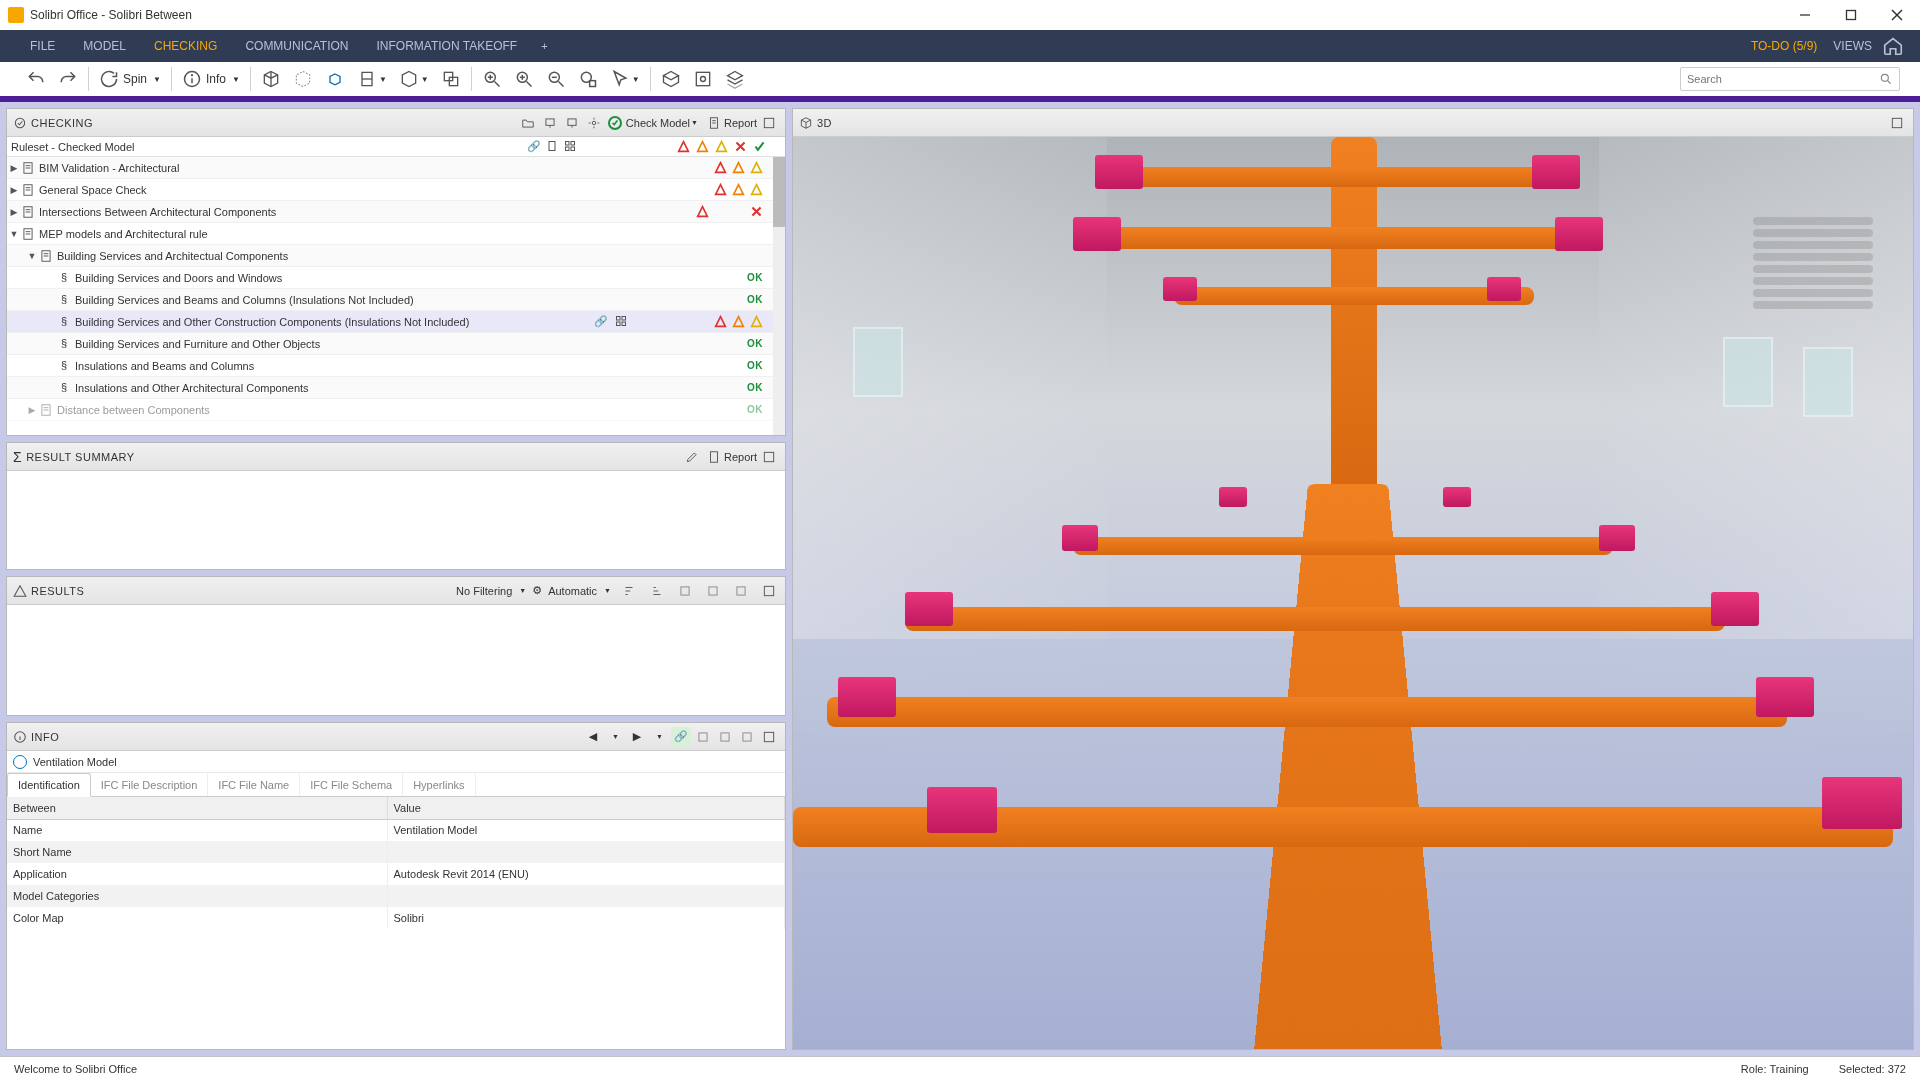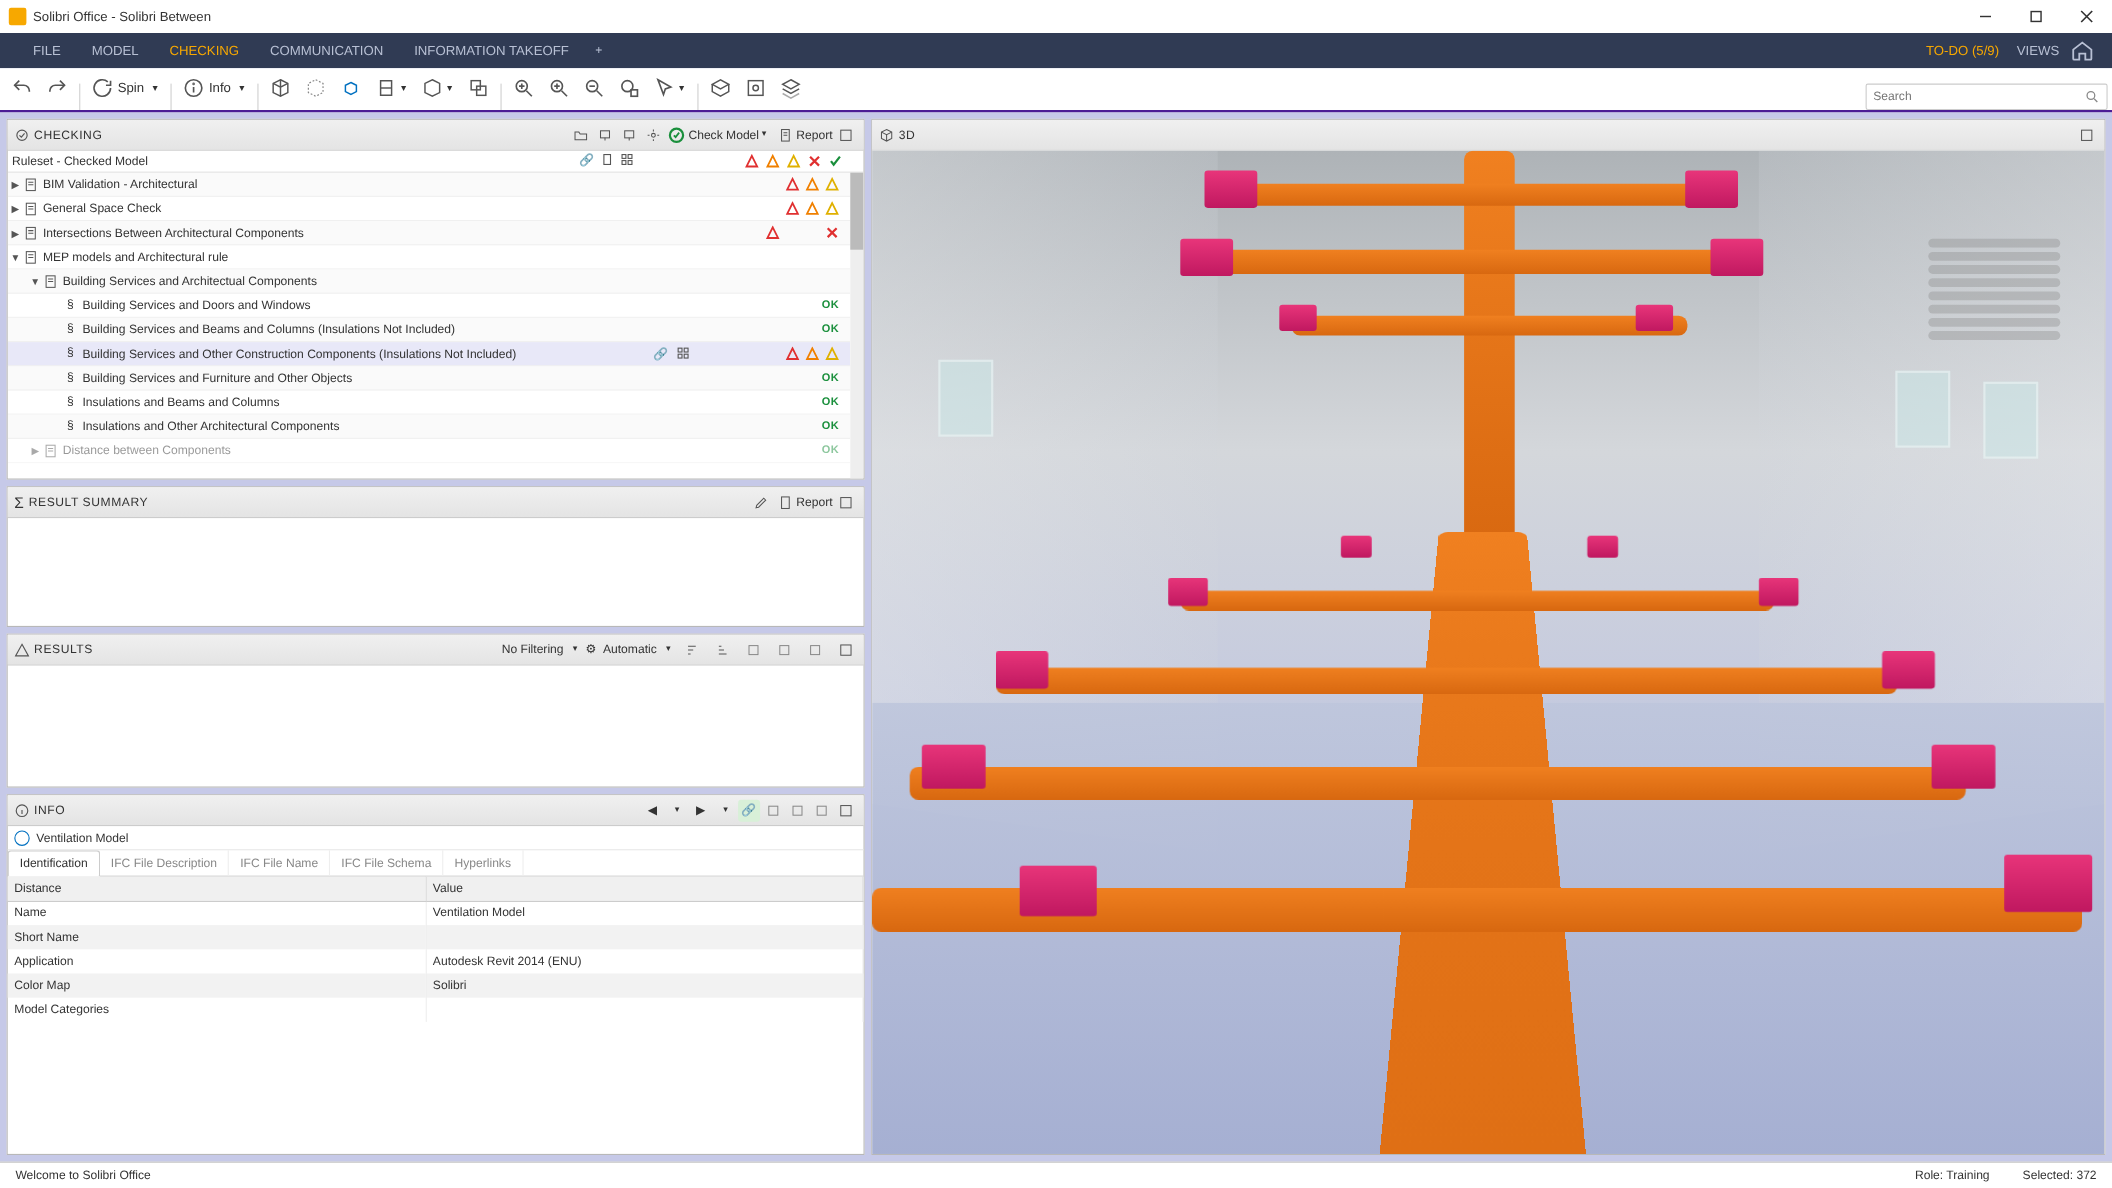--- a/index.html
+++ b/index.html
@@ -11,21 +11,21 @@
 .win-btn{width:46px;display:flex;align-items:center;justify-content:center;cursor:pointer}
 .win-btn svg{width:12px;height:12px}
 .menubar{height:32px;background:#303b54;display:flex;align-items:center;padding:0 16px}
 .menubar-item{color:#b8c0d4;padding:0 14px;font-size:12px;cursor:pointer;height:32px;display:flex;align-items:center}
 .menubar-item.active{color:#f7a800}
 .menubar-add{color:#b8c0d4;padding:0 10px;cursor:pointer}
 .menubar-spacer{flex:1}
 .todo{color:#f7a800;font-size:12px;margin-right:16px;cursor:pointer}
 .views{color:#b8c0d4;font-size:12px;margin-right:10px;cursor:pointer}
 .home-icon{width:22px;height:22px;cursor:pointer}
-.toolbar{height:40px;background:#fff;display:flex;align-items:flex-end;padding:0 4px;border-bottom:2px solid #4c1d95}
+.toolbar{height:40px;background:#fff;display:flex;align-items:center;padding:0 20px;border-bottom:6px solid #4c1d95}
 .tb-btn{padding:0 6px;height:40px;display:flex;align-items:center;cursor:pointer}
 .tb-sep{width:1px;height:24px;background:#d0d0d0;margin:0 4px}
 .tb-btn svg{width:20px;height:20px}
 .tb-label{font-size:12px;margin:0 4px}
 .tb-dd{font-size:8px;margin-left:2px}
 .toolbar-spacer{flex:1}
 .search-box{width:220px;height:24px;border:1px solid #ccc;border-radius:2px;display:flex;align-items:center;padding:0 6px}
 .search-box input{border:none;outline:none;flex:1;font-size:11px}
 .main{display:flex;height:calc(1080px - 30px - 32px - 40px - 24px);padding:6px;gap:6px}
 .left-col{width:780px;display:flex;flex-direction:column;gap:6px}
@@ -659,44 +659,44 @@
       <div class="info-tabs" id="info-tabs">
           <div class="info-tab active">Identification</div>
           <div class="info-tab">IFC File Description</div>
           <div class="info-tab">IFC File Name</div>
           <div class="info-tab">IFC File Schema</div>
           <div class="info-tab">Hyperlinks</div>
         </div>
       <table class="prop-table">
         <thead>
             <tr>
-              <th class="prop-col">Distance</th>
+              <th class="prop-col">Between</th>
               <th>Value</th>
             </tr>
           </thead>
         <tbody id="prop-body">
             <tr>
               <td>Name</td>
               <td>Ventilation Model</td>
             </tr>
             <tr>
               <td>Short Name</td>
               <td></td>
             </tr>
             <tr>
               <td>Application</td>
               <td>Autodesk Revit 2014 (ENU)</td>
             </tr>
             <tr>
+              <td>Model Categories</td>
+              <td></td>
+            </tr>
+            <tr>
               <td>Color Map</td>
               <td>Solibri</td>
-            </tr>
-            <tr>
-              <td>Model Categories</td>
-              <td></td>
             </tr>
           </tbody>
       </table>
     </div>
 
   </div>
 
   <div class="right-col">
     <div class="panel view3d">
       <div class="panel-header">

